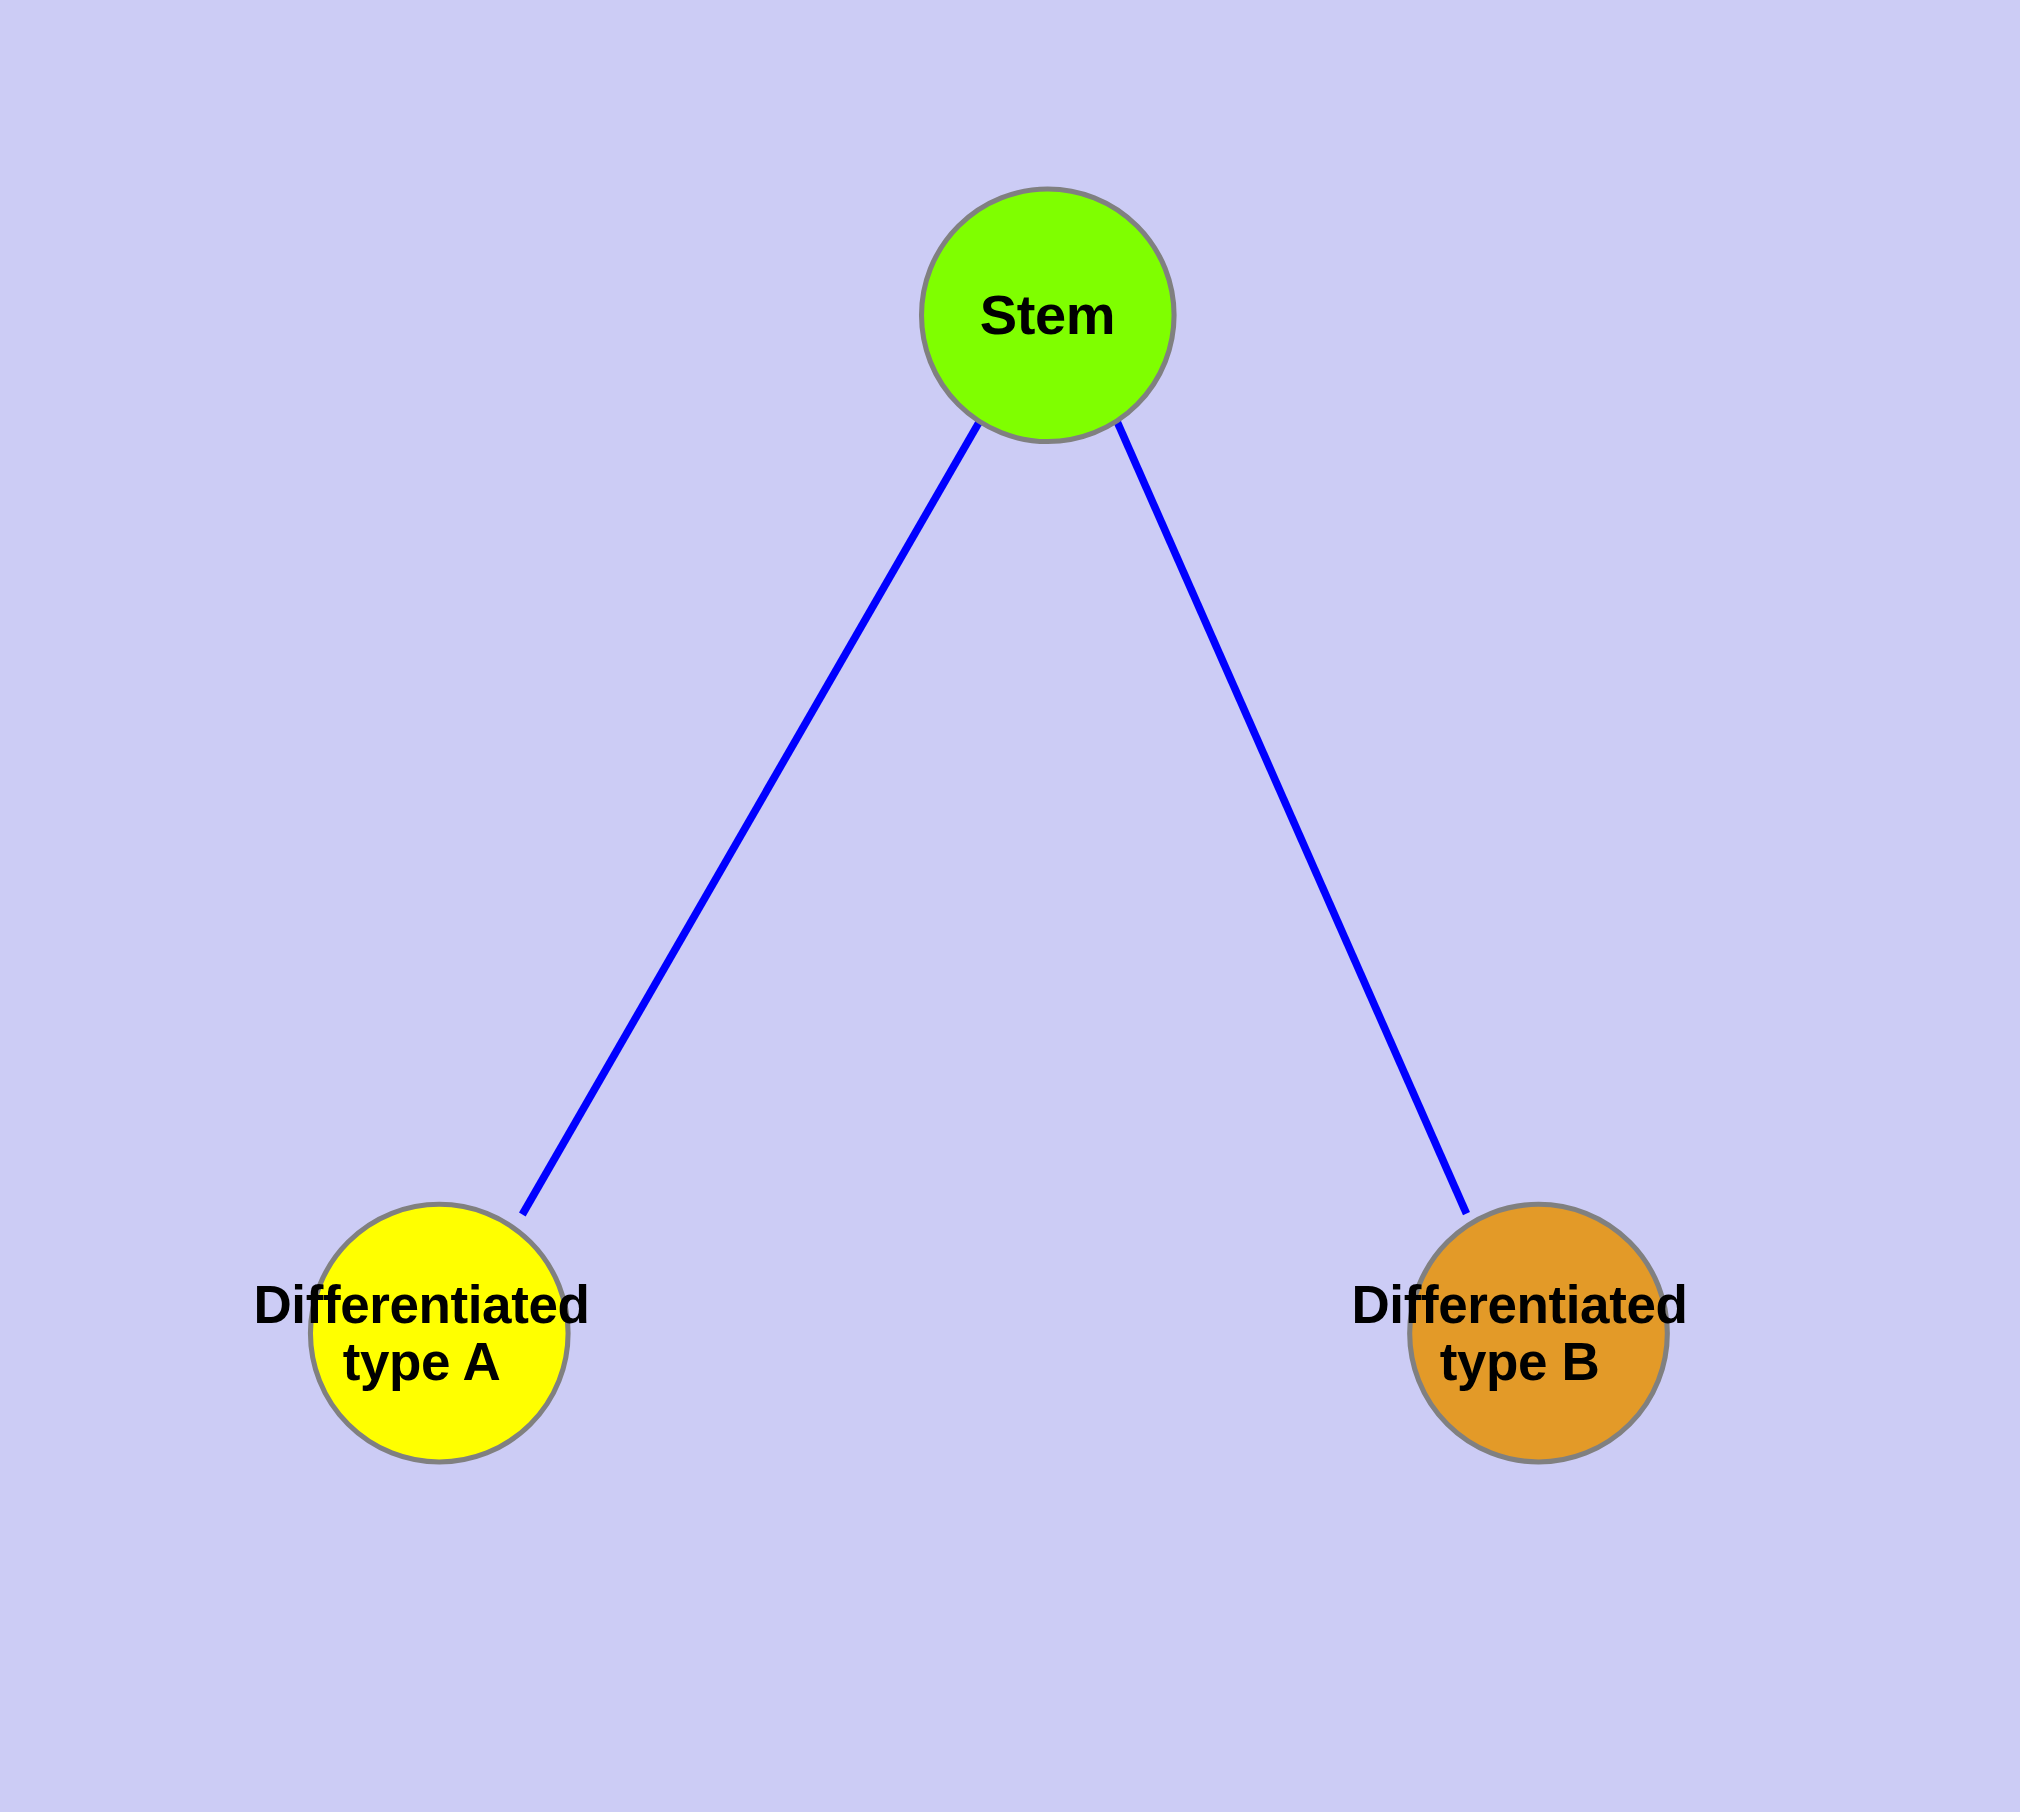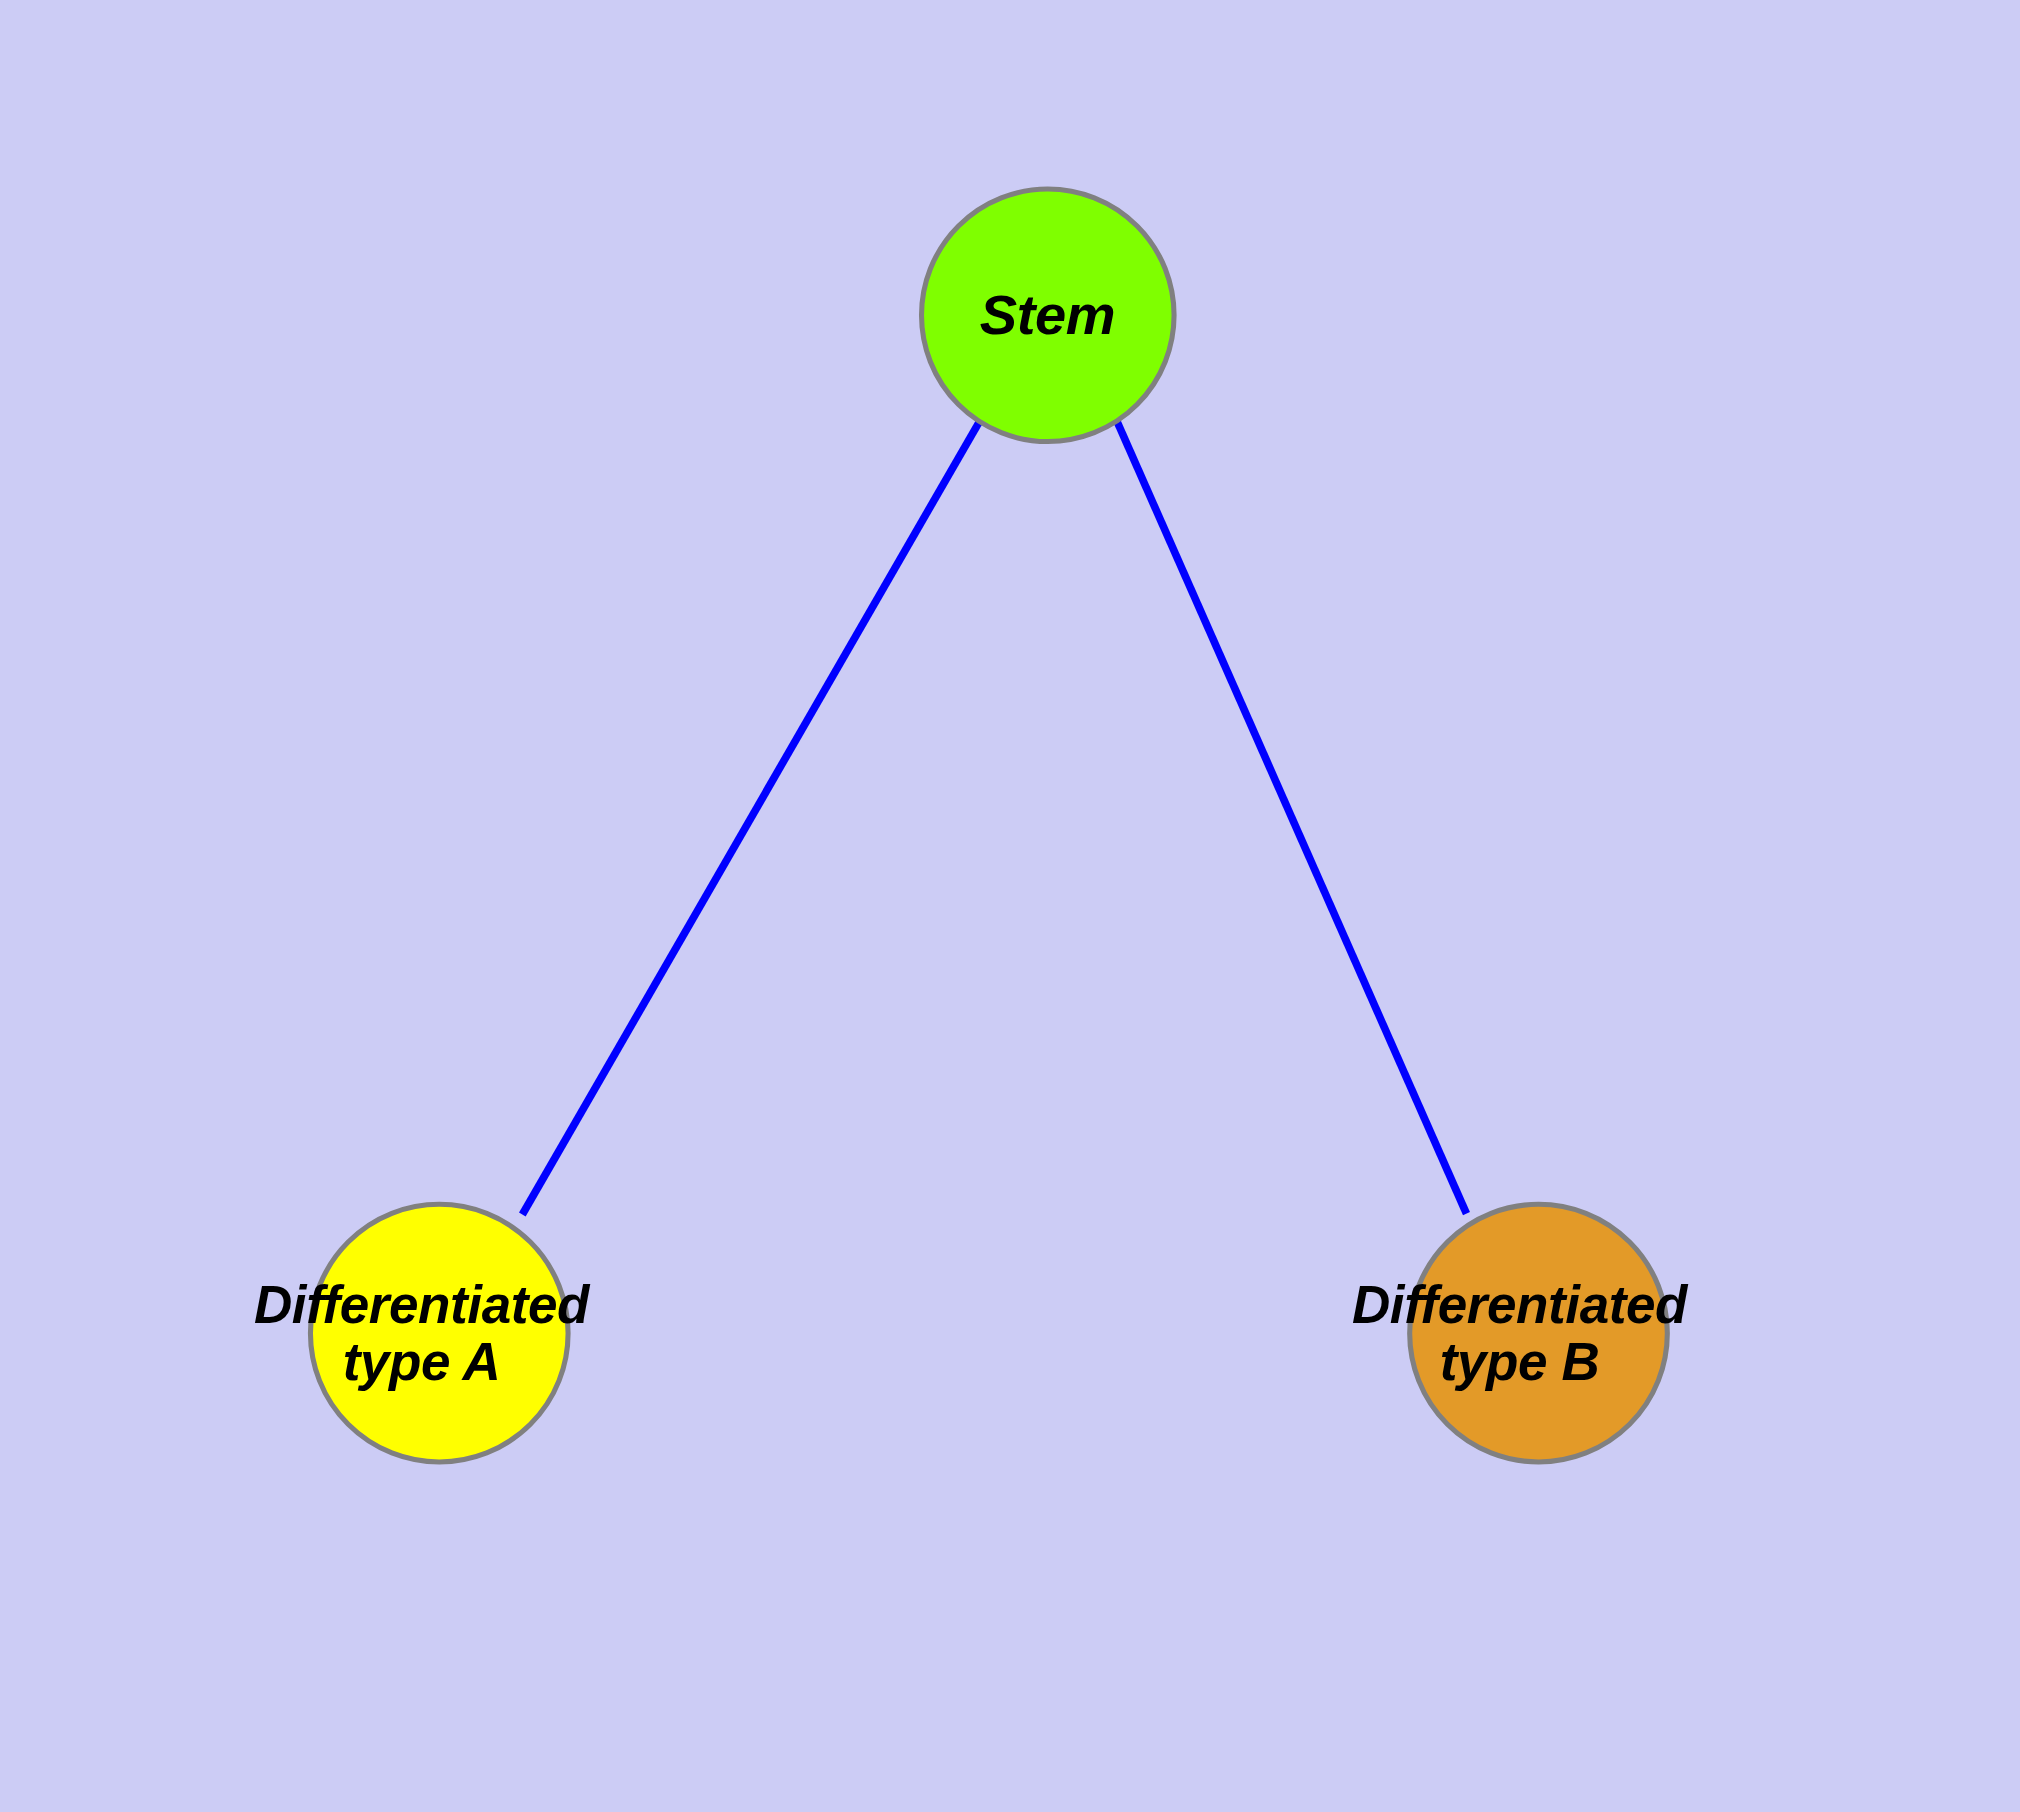--- a/index.html
+++ b/index.html
@@ -42,21 +42,21 @@
   .label-stem {
     font-size: 56px;
   }
   .label-leaf {
     font-size: 53px;
   }
 </style>
 </head>
 <body>
 
-<div id="canvas" style="width: 2021px; height: 1812px; font-style: italic;">
+<div id="canvas" style="width: 2021px; height: 1812px;">
 
   <div class="bg-plane" style="background: rgb(204, 204, 245);"></div>
 
   <svg class="graph-svg" viewBox="0 0 2384 2138" xmlns="http://www.w3.org/2000/svg" style="width: 2021px; height: 1812px;">
     <g>
       <line id="edge0" x1="1155" y1="498" x2="616" y2="1433" stroke="#0000FF" stroke-width="9" stroke-linecap="butt"></line>
       <line id="edge1" x1="1318" y1="498" x2="1730" y2="1432" stroke="#0000FF" stroke-width="9" stroke-linecap="butt"></line>
     </g>
     <g>
       <circle id="node0" cx="1236" cy="372" r="149" fill="#7FFF00" stroke="#808080" stroke-width="6"></circle>

